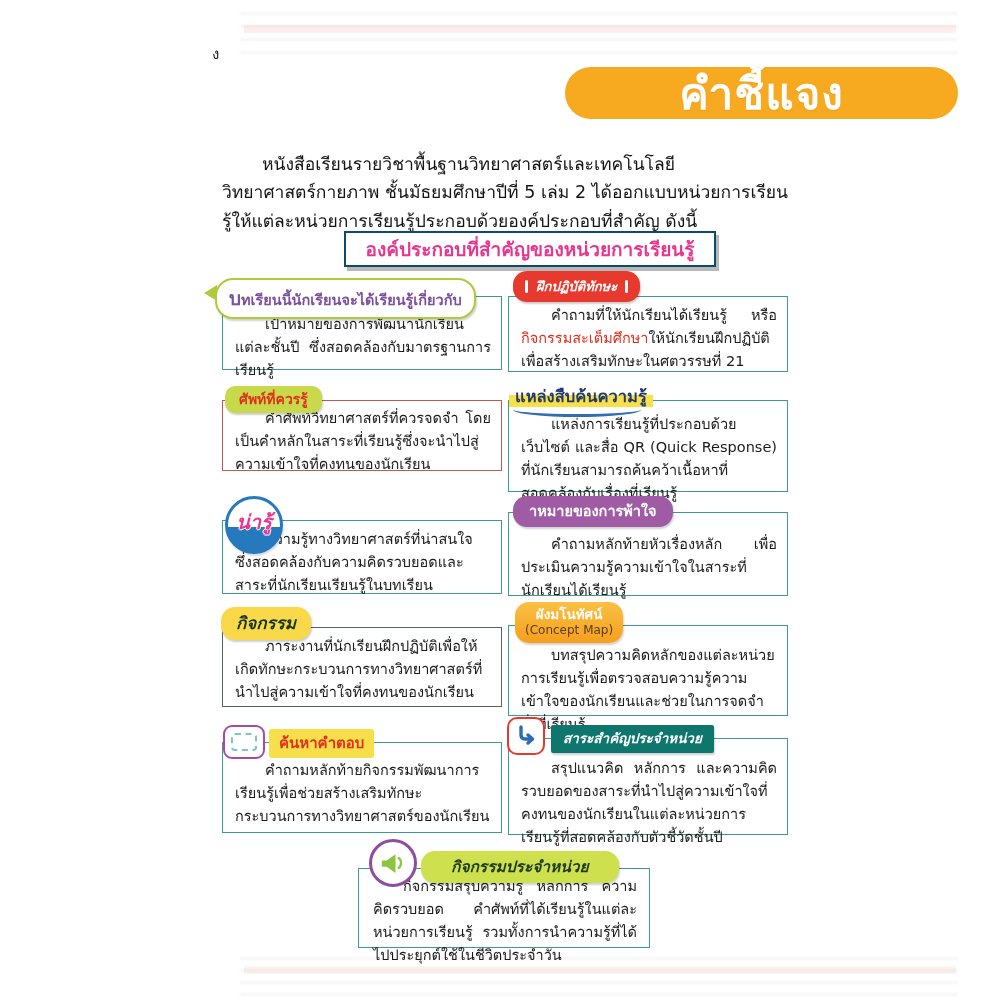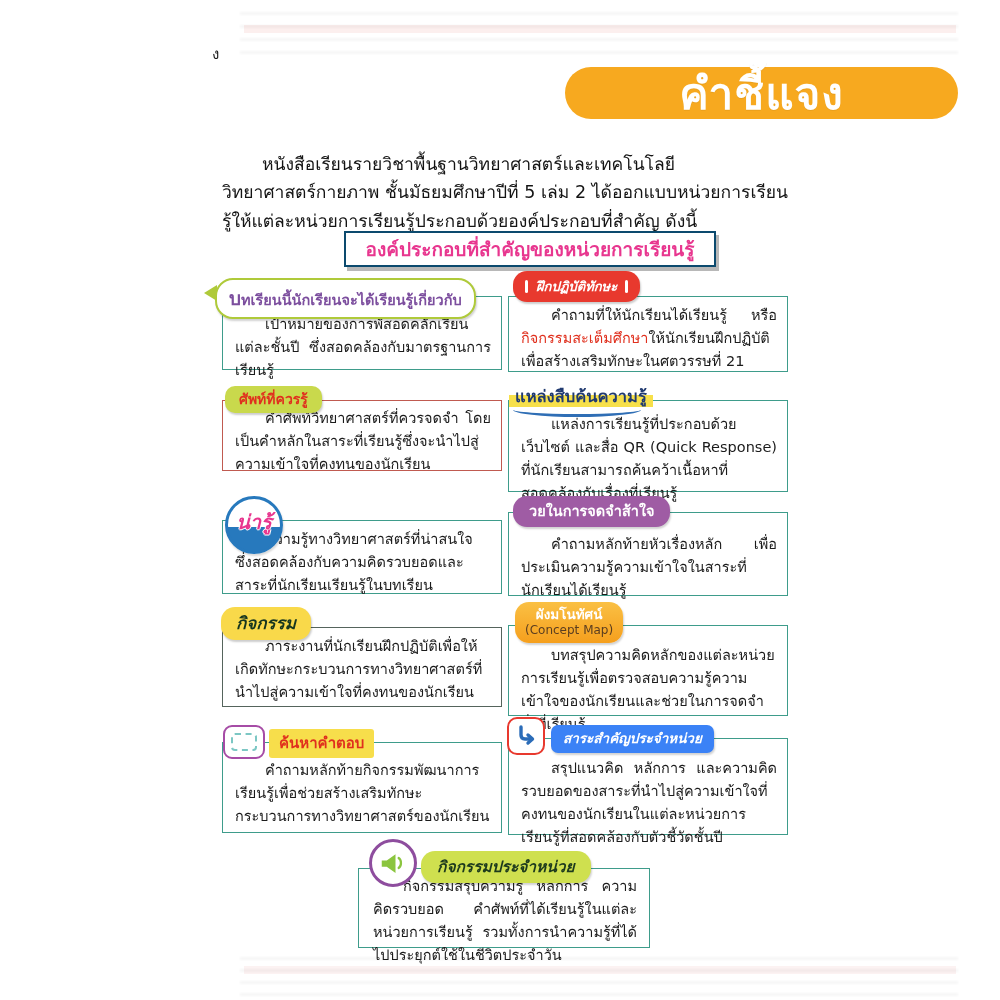--- a/index.html
+++ b/index.html
@@ -175,33 +175,33 @@
     color:#E0301E; font-weight:bold; font-size:15px;
   }
 
   .icon-arrow {
     position:absolute; left:-2px; top:-22px; width:38px; height:38px;
     border:2.5px solid #E8392E; border-radius:10px; background:#fff;
     display:flex; align-items:center; justify-content:center;
   }
   .pill-green {
     position:absolute; left:42px; top:-14px;
-    background:#3b82f6; border-radius:7px; padding:2px 12px 4px;
+    background:#0f766e; border-radius:2px; padding:2px 12px 4px;
     color:#fff; font-weight:bold; font-style:italic; font-size:13.5px;
     box-shadow:1px 2px 2px rgba(0,0,0,.18);
   }
 
   .icon-megaphone {
     position:absolute; left:10px; top:-30px; width:48px; height:48px;
     border-radius:50%; border:3px solid #8E4D9E; background:#fff;
     display:flex; align-items:center; justify-content:center;
   }
   .pill-lime2 {
     position:absolute; left:62px; top:-18px;
-    background:#CFE04F; border-radius:14px; padding:3px 16px 4px;
+    background:#CFE04F; border-radius:14px; padding:3px 30px 4px;
     color:#1D3A1D; font-weight:800; font-style:italic; font-size:15.5px;
     box-shadow:1px 2px 2px rgba(0,0,0,.18);
   }
 </style>
 </head>
 <body>
 
 <div class="page">
 
   <div class="bleed bleed-top"></div>
@@ -217,21 +217,21 @@
 
   <p class="intro">หนังสือเรียนรายวิชาพื้นฐานวิทยาศาสตร์และเทคโนโลยี วิทยาศาสตร์กายภาพ ชั้นมัธยมศึกษาปีที่ 5 เล่ม 2 ได้ออกแบบหน่วยการเรียนรู้ให้แต่ละหน่วยการเรียนรู้ประกอบด้วยองค์ประกอบที่สำคัญ ดังนี้</p>
 
   <div class="section-title">
     <span>องค์ประกอบที่สำคัญของหน่วยการเรียนรู้</span>
   </div>
 
   <div class="box b-lesson">
     <div class="pill-outline">บทเรียนนี้นักเรียนจะได้เรียนรู้เกี่ยวกับ</div>
     <span class="chev"></span>
-    <p class="body">เป้าหมายของการพัสอดคลักเรียนแต่ละชั้นปี ซึ่งสอดคล้องกับมาตรฐานการเรียนรู้</p>
+    <p class="body">เป้าหมายของการพัฒนานักเรียนแต่ละชั้นปี ซึ่งสอดคล้องกับมาตรฐานการเรียนรู้</p>
   </div>
 
   <div class="box b-skill">
     <div class="badge-red">
       <i class="bar"></i>
       <span class="txt">ฝึกปฏิบัติทักษะ</span>
       <i class="bar"></i>
     </div>
     <p class="body"><span>คำถามที่ให้นักเรียนได้เรียนรู้ หรือ</span><span class="red-text">กิจกรรมสะเต็มศึกษา</span><span>ให้นักเรียนฝึกปฏิบัติ เพื่อสร้างเสริมทักษะในศตวรรษที่ 21</span></p>
   </div>
@@ -247,21 +247,21 @@
   </div>
 
   <div class="box b-know">
     <div class="circle-badge">
       <span>น่ารู้</span>
     </div>
     <p class="body">ความรู้ทางวิทยาศาสตร์ที่น่าสนใจ ซึ่งสอดคล้องกับความคิดรวบยอดและสาระที่นักเรียนเรียนรู้ในบทเรียน</p>
   </div>
 
   <div class="box b-review">
-    <div class="pill-purple">วยในการจดจำส้าใจ</div>
+    <div class="pill-purple">าหมายของการพ้าใจ</div>
     <p class="body">คำถามหลักท้ายหัวเรื่องหลัก เพื่อประเมินความรู้ความเข้าใจในสาระที่นักเรียนได้เรียนรู้</p>
   </div>
 
   <div class="box b-activity">
     <div class="pill-yellow">กิจกรรม</div>
     <p class="body">ภาระงานที่นักเรียนฝึกปฏิบัติเพื่อให้เกิดทักษะกระบวนการทางวิทยาศาสตร์ที่นำไปสู่ความเข้าใจที่คงทนของนักเรียน</p>
   </div>
 
   <div class="box b-concept">
     <div class="pill-orange">

